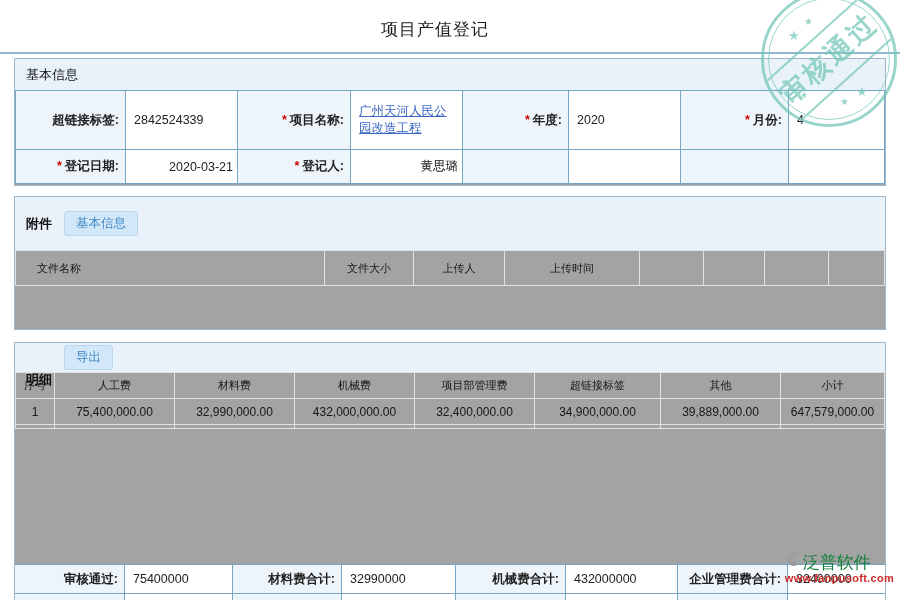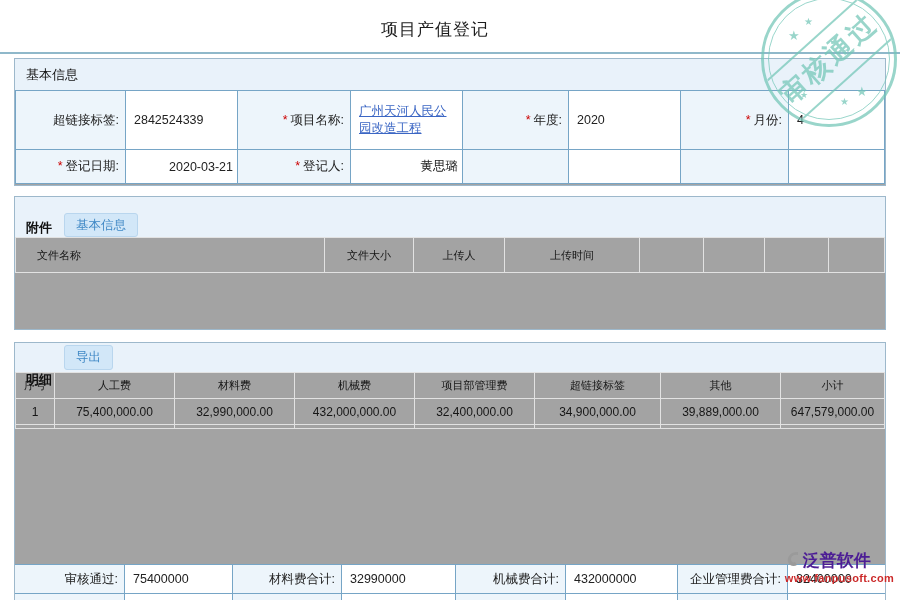--- a/index.html
+++ b/index.html
@@ -29,39 +29,39 @@
   .btn {
     background:#d2e7f8; border:1px solid #b9d6ee; border-radius:3px;
     color:#3f88c5; font-size:12.5px; padding:3px 11px; line-height:1.3;
     cursor:pointer; font-family:inherit;
   }
 
   table { width:100%; border-collapse:collapse; table-layout:fixed; }
 
   
   .blue-table td { border:1px solid #76a5c6; font-size:12.5px; overflow:hidden; }
-  .blue-table .lbl { background:#edf5fb; text-align:right; padding:2px 6px 2px 2px; color:#222; white-space:nowrap; }
+  .blue-table .lbl { background:#edf5fb; text-align:right; padding:2px 6px 2px 2px; color:#222; white-space:nowrap;font-weight:bold; }
   .blue-table .val { background:#ffffff; text-align:left; padding:2px 4px 2px 8px; }
 
   
   .gray-table th, .gray-table td { border:1px solid #e2e2e2; font-size:11px; font-weight:normal; color:#161616; }
   .gray-table th { height:35px; text-align:center; }
 
   .req { color:#cc0000; margin-right:3px; }
   .link { color:#3b66c4; text-decoration:underline; cursor:pointer; }
 
   
   #basic { top:58px; height:128px; }
   #basic .sec-head { height:31px; }
   #basic .row-1 td { height:59px; }
   #basic .row-2 td { height:34px;text-align:right; }
 
   
   #attach { top:196px; height:134px; }
-  #attach .sec-head { height:40px;align-items:flex-end; }
+  #attach .sec-head { height:53px; }
   #attach th.first { text-align:left; padding-left:21px; }
 
   
   #detail { top:342px; height:258px; border-bottom:none; overflow:hidden; }
   #detail .sec-head { height:29px; }
   #detail .gray-table th { height:26px; }
   #detail .gray-table td { height:26px; text-align:center; font-size:12px; }
   #detail .ghost td { height:4px; border-top:none; }
   .summary-wrap { position:absolute; left:-1px; width:872px; top:221px; }
   .summary td { height:29px; }
@@ -82,21 +82,21 @@
   .stamp-band { position:absolute; left:-10%; top:50%; width:120%; height:2px; background:#72c6b7; }
   .band-a { transform:rotate(-42deg) translateY(-26px); }
   .band-b { transform:rotate(-42deg) translateY(26px); }
   .star { position:absolute; color:#72c6b7; font-size:13px; }
   .s1 { left:24px; top:34px; } .s2 { left:40px; top:22px; font-size:10px; }
   .s3 { left:92px; top:90px; } .s4 { left:76px; top:102px; font-size:10px; }
   .s5 { left:36px; top:96px; font-size:9px; }
 
   
   .brand { position:absolute; top:550px; right:6px; z-index:40; pointer-events:none; }
-  .brand-row { display:flex; align-items:center; font-size:17px; font-weight:bold; color:#4c1d95; line-height:1.1; }
+  .brand-row { display:flex; align-items:flex-end; font-size:17px; font-weight:normal; color:#15803d; line-height:1.1; }
   .brand-icon { display:inline-block; margin-right:2px; }
   .brand-url { font-size:11px; font-weight:bold; color:#cc2a2a; text-align:right; margin-top:-1px; letter-spacing:.3px; }
 </style>
 </head>
 <body>
 
 <div class="page-title">项目产值登记</div>
 <div class="title-rule"></div>
 
 <div class="section" id="basic">

